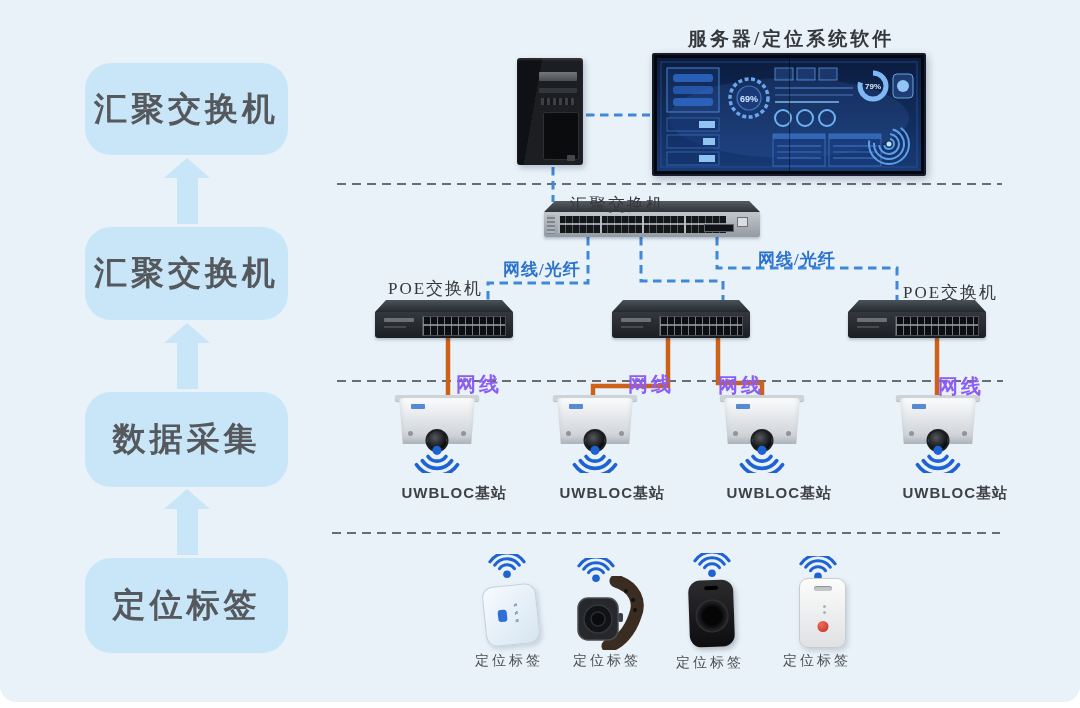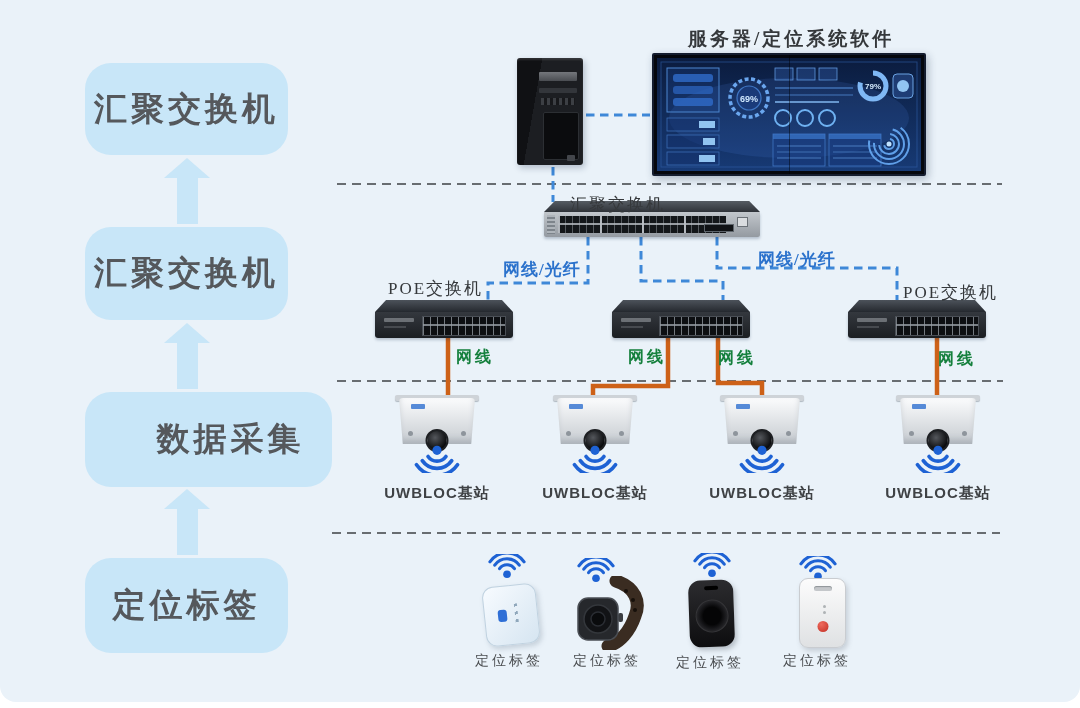--- a/index.html
+++ b/index.html
@@ -19,21 +19,21 @@
   
   svg.wires{position:absolute;left:0;top:0;z-index:1;}
   .sep{stroke:#3e4144;stroke-width:1.7;fill:none;stroke-dasharray:9 6;}
   .blue{stroke:#3e88d8;stroke-width:3;fill:none;stroke-dasharray:8.5 5.5;}
   .orange{stroke:#cd6118;stroke-width:4.5;fill:none;}
 
   .dev{position:absolute;z-index:2;}
   .lbl{position:absolute;z-index:3;white-space:nowrap;}
   .lbl-dark{font-family:"Liberation Serif", serif;color:#35383b;font-size:17px;letter-spacing:2px;}
   .lbl-blue{font-family:"Liberation Serif", serif;color:#2b72cc;font-size:17px;font-weight:bold;letter-spacing:1px;}
-  .lbl-orange{font-family:"Liberation Serif", serif;color:#15803d;font-size:16px;font-weight:bold;letter-spacing:3px;}
+  .lbl-orange{font-family:"Liberation Serif", serif;color:#8b5cf6;font-size:20px;font-weight:bold;letter-spacing:3px;margin-top:24px;}
 
   
   .server{left:517px;top:58px;width:66px;height:107px;background:linear-gradient(100deg,#101114 0 30%,#1c1e22 30% 100%);
           border-radius:3px;box-shadow:inset 0 2px 2px rgba(255,255,255,.12), 2px 3px 6px rgba(20,40,70,.25);}
   .server .bay{position:absolute;left:22px;top:14px;width:38px;height:9px;background:linear-gradient(#74777c,#4a4d52);border-radius:1px;}
   .server .slot{position:absolute;left:22px;top:30px;width:38px;height:5px;background:#33363b;border-radius:1px;}
   .server .vents{position:absolute;left:24px;top:40px;width:34px;height:7px;
                  background:repeating-linear-gradient(90deg,#3c3f44 0 3px,#17181b 3px 6px);}
   .server .mesh{position:absolute;left:26px;top:54px;width:34px;height:46px;background:#0b0c0e;
                 border:1px solid #2c2f33;border-radius:2px;}
@@ -75,21 +75,21 @@
   .bs{width:76px;height:46px;}
   .bs .flange{position:absolute;top:-3px;left:-4px;right:-4px;height:6px;background:#ced3d8;border-radius:2px;
               box-shadow:0 1px 1px rgba(90,100,110,.4);}
   .bs .body{position:absolute;inset:0;background:linear-gradient(#fbfcfd,#c6cbd0);
             clip-path:polygon(0 0,100% 0,95% 100%,5% 100%);border-radius:4px;
             box-shadow:inset 0 -4px 6px rgba(120,130,140,.35);}
   .bs .logo{position:absolute;top:6px;left:12px;width:14px;height:5px;background:#2e6fd0;opacity:.8;border-radius:1px;}
   .bs .screw{position:absolute;bottom:8px;width:5px;height:5px;border-radius:50%;background:#8e959c;}
   .bs .lens{position:absolute;left:50%;bottom:-8px;transform:translateX(-50%);width:19px;height:19px;border-radius:50%;
             background:radial-gradient(circle at 40% 35%,#54575c,#0b0c0e 70%);border:2px solid #1d1f22;}
-  .bs-label{font-size:15px;font-weight:bold;color:#3f4245;letter-spacing:1px;text-align:center;width:140px;}
+  .bs-label{font-size:15px;font-weight:bold;color:#3f4245;letter-spacing:1px;text-align:right;width:140px;}
 
   
   .tag-box{left:484px;top:585px;width:52px;height:58px;transform:rotate(-6deg);
            background:linear-gradient(135deg,#f7fbff,#d6e5f1);border:1px solid #c0d2e0;border-radius:11px;
            box-shadow:2px 3px 5px rgba(90,110,130,.25);}
   .tag-box .btn{position:absolute;left:13px;top:23px;width:9px;height:12px;border-radius:3px;background:#2f6fd6;}
   .tag-box .dots{position:absolute;left:30px;top:18px;width:3px;height:22px;
                  background:repeating-linear-gradient(#8fa7bb 0 3px,transparent 3px 8px);}
   .tag-badge{left:689px;top:580px;width:45px;height:67px;transform:rotate(-2deg);
              background:linear-gradient(#2c2c2f,#0d0d0f);border-radius:12px;box-shadow:2px 3px 5px rgba(80,90,100,.35);}
@@ -120,21 +120,21 @@
     <div class="head"></div>
     <div class="shaft"></div>
   </div>
   <div class="flow-box" style="top:227px;height:93px;">
     <span>汇聚交换机</span>
   </div>
   <div class="up-arrow" style="top:323px;height:66px;">
     <div class="head"></div>
     <div class="shaft"></div>
   </div>
-  <div class="flow-box" style="top:392px;height:95px;padding-left:44px;">
+  <div class="flow-box" style="top:392px;height:95px;">
     <span>数据采集</span>
   </div>
   <div class="up-arrow" style="top:489px;height:66px;">
     <div class="head"></div>
     <div class="shaft"></div>
   </div>
   <div class="flow-box" style="top:558px;height:95px;">
     <span>定位标签</span>
   </div>
 

